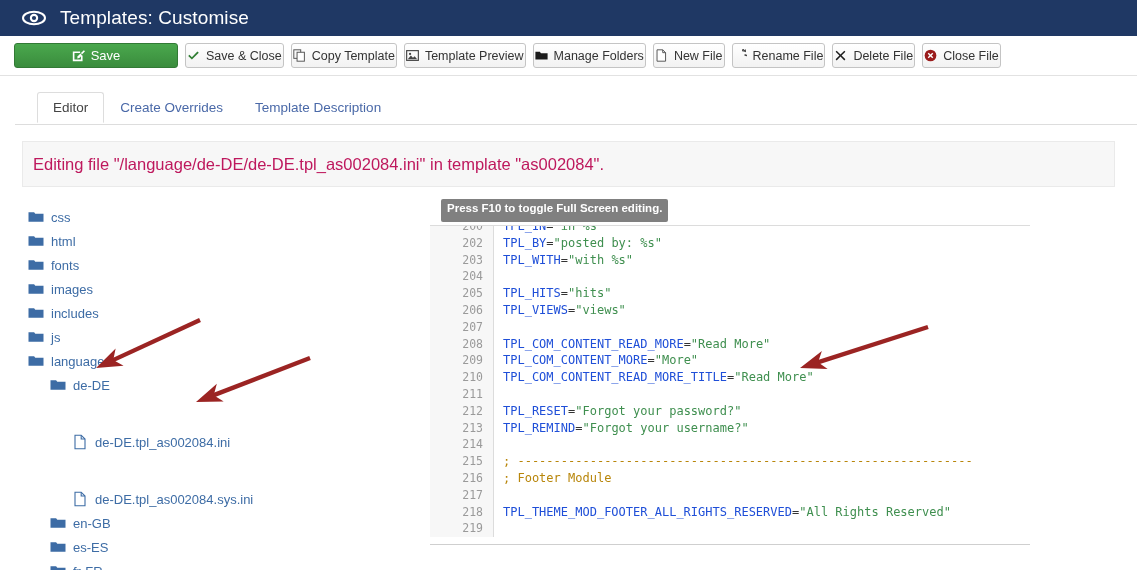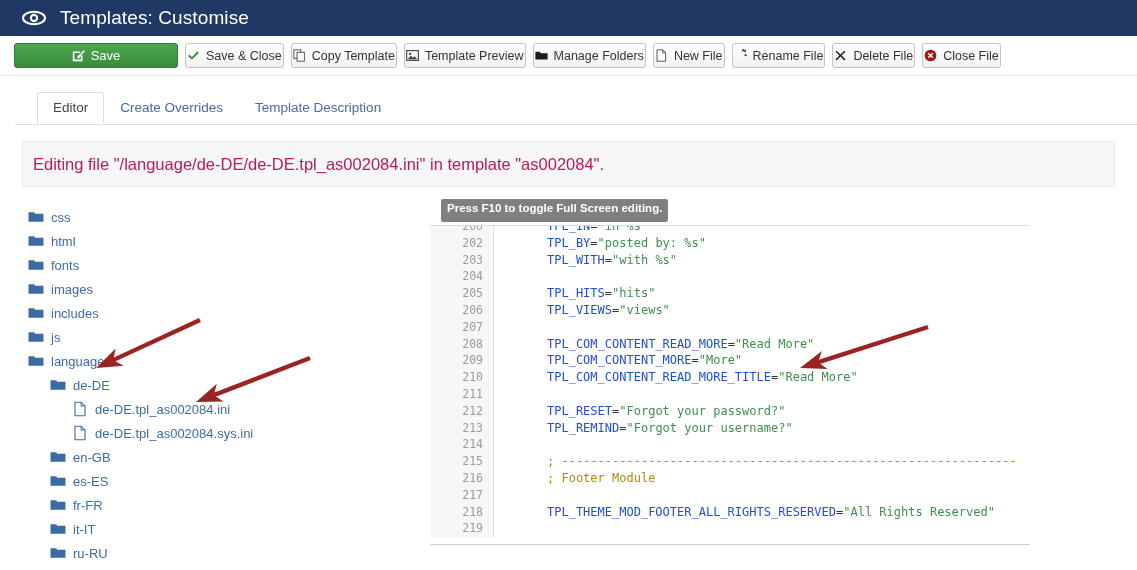--- a/index.html
+++ b/index.html
@@ -77,37 +77,37 @@
   .tree { width:430px; flex:0 0 430px; padding-left:28px; }
   .tree-row {
     display:flex; align-items:center; height:24px;
     font-size:13px; color:#3d6ca5; cursor:pointer; white-space:nowrap;
   }
   .tree-row .lbl { color:#3d6ca5; }
   .ico-folder, .ico-file { flex:0 0 16px; width:16px; height:16px; margin-right:7px; }
   .ico-folder svg, .ico-file svg { display:block; }
   .ind-1 { padding-left:0; }
   .ind-2 { padding-left:22px; }
-  .ind-3 { padding-left:44px; }
+  .ind-3 { padding-left:44px;margin-top:33px; }
 
   
   .editor-wrap { position:relative; flex:1 1 auto; padding-right:0; }
   .f10-tip {
     position:absolute; left:11px; top:-6px;
     background:#808080; color:#fff; font-size:11.5px; font-weight:bold;
     padding:3px 6px 8px; border-radius:2px; white-space:nowrap; z-index:3;
   }
   .code-area {
     position:absolute; left:0px; top:20px;
     width:600px; height:320px; overflow:hidden;
     border-top:1px solid #dcdcdc; border-bottom:1px solid #cfcfcf;
     background:#ffffff;
   }
   .code-inner { position:relative; margin-top:-8px; }
-  .code-line { display:flex; height:16.8px; align-items:flex-start;gap:44px; }
+  .code-line { display:flex; height:16.8px; align-items:flex-start; }
   .gutter {
     flex:0 0 64px; width:64px; text-align:right; padding-right:10px;
     color:#9a9a9a; font-family:"DejaVu Sans Mono", monospace; font-size:11.5px;
     background:#f7f7f7; border-right:1px solid #dcdcdc;
     line-height:16.8px;
   }
   .code-text {
     padding-left:9px; font-family:"DejaVu Sans Mono", monospace;
     font-size:12px; line-height:16.8px; white-space:pre;
   }

